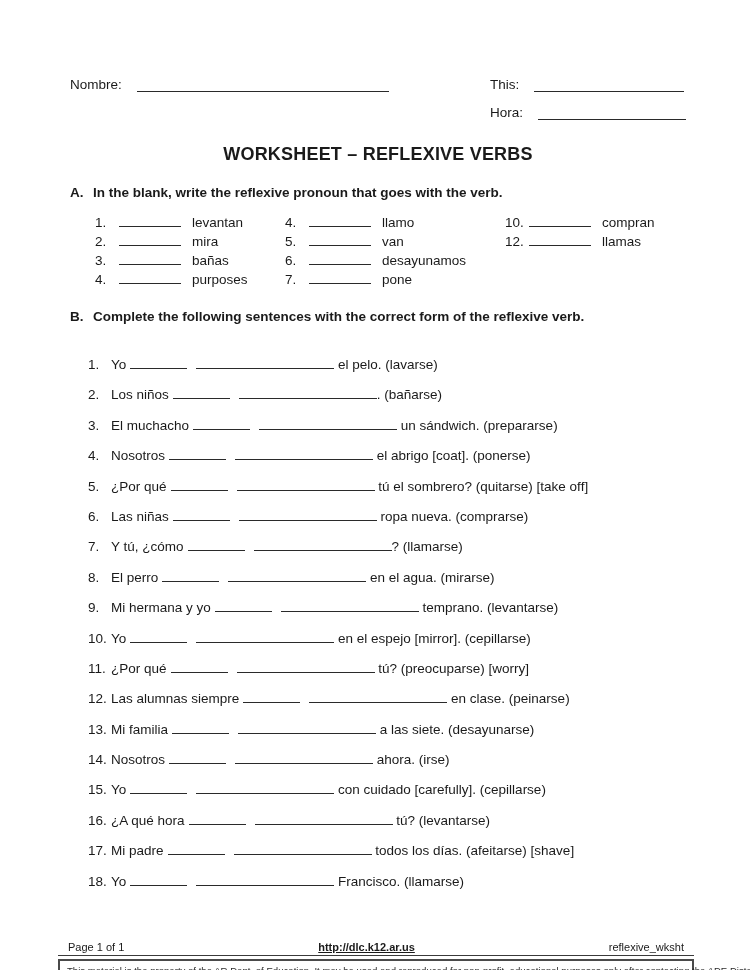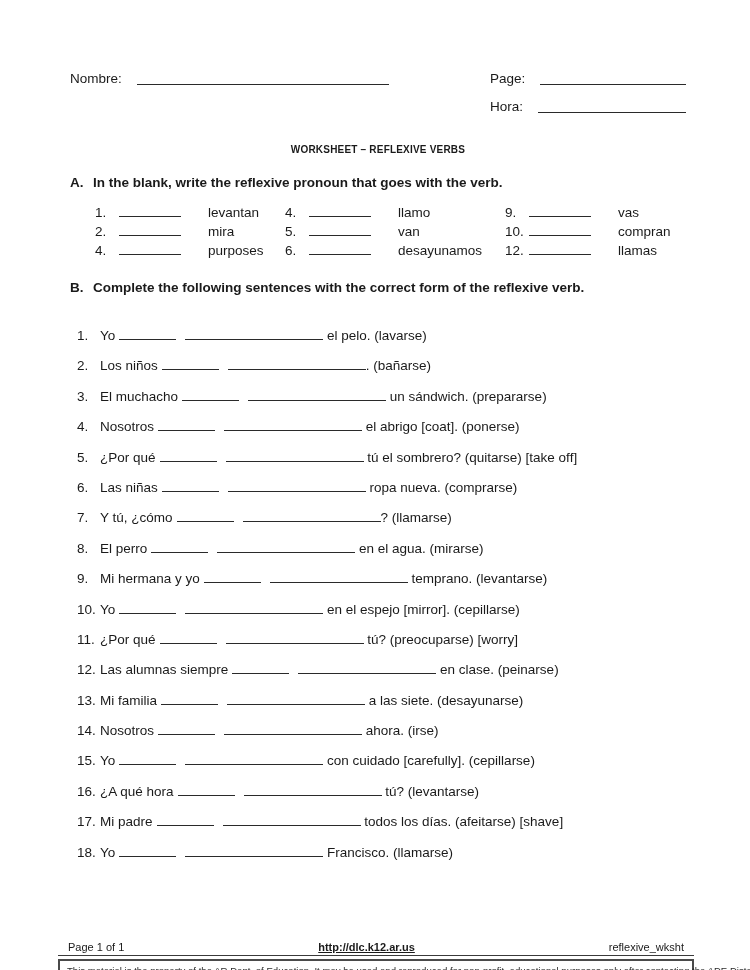--- a/index.html
+++ b/index.html
@@ -10,42 +10,42 @@
     font-family:"Liberation Sans","DejaVu Sans",sans-serif;
     color:#1a1a1a;
     font-size:13.5px;
     overflow:hidden;
     box-sizing:border-box;
   }
   .content{padding:64px 64px 0 70px;box-sizing:border-box;}
   
   .hdr{display:flex;justify-content:space-between;}
   .hdr-col{display:flex;flex-direction:column;}
-  .hdr-row{display:flex;align-items:center;height:28px;gap:9px;}
+  .hdr-row{display:flex;align-items:flex-end;height:28px;gap:9px;}
   .hdr-row .lbl{white-space:nowrap;padding-right:6px;}
   .blank{display:inline-block;border-bottom:1px solid #2a2a2a;height:13px;vertical-align:baseline;}
   .bl-left{width:252px;}
   .bl-right{width:150px;}
   .hdr-col.right{width:196px;}
   
-  .title{text-align:center;font-weight:bold;font-size:10px;margin-top:24px;letter-spacing:.2px;}
+  .title{text-align:center;font-weight:bold;font-size:18px;margin-top:24px;letter-spacing:.2px;}
   
   .sec-head{display:flex;font-weight:bold;margin-top:20px;}
   .sec-label{min-width:23px;}
   
   .a-grid{display:flex;margin-left:25px;margin-top:13px;}
   .a-col1{width:190px;}
   .a-col2{width:220px;}
   .a-col3{width:180px;}
   .a-item{height:19px;line-height:19px;white-space:nowrap;}
   .a-num{display:inline-block;min-width:24px;}
   .a-blank{width:62px;margin-right:2px;}
-  .a-verb{margin-left:25px;text-align:right;}
+  .a-verb{margin-left:9px;text-align:right;}
   
-  .b-list{margin-top:31px;margin-left:7px;}
+  .b-list{margin-top:31px;margin-left:18px;}
   .b-item{height:17px;margin-bottom:13.4px;white-space:nowrap;}
   .b-num{display:inline-block;min-width:23px;}
   .b-blank1{width:57px;margin-left:4px;}
   .b-blank2{width:138px;margin-left:9px;}
   
   .footer{position:absolute;left:58px;right:56px;top:941px;}
   .footer-row{display:flex;justify-content:space-between;align-items:flex-end;font-size:11px;border-bottom:1px solid #3a3a3a;padding:0 10px 2px 10px;}
   .footer-url{font-weight:bold;text-decoration:underline;}
   .disclaimer{border:2px solid #4a4a4a;margin-top:3px;padding:4px 7px;font-size:9.6px;color:#2b2b2b;white-space:nowrap;}
 </style>
@@ -57,50 +57,51 @@
 
     <div class="hdr">
       <div class="hdr-col">
         <div class="hdr-row">
           <span class="lbl">Nombre:</span>
           <span class="blank bl-left"></span>
         </div>
       </div>
       <div class="hdr-col right">
         <div class="hdr-row">
-          <span class="lbl">Page:</span>
+          <span class="lbl">This:</span>
           <span class="blank bl-right"></span>
         </div>
         <div class="hdr-row">
           <span class="lbl">Hora:</span>
           <span class="blank bl-right"></span>
         </div>
       </div>
     </div>
 
     <div class="title">WORKSHEET – REFLEXIVE VERBS</div>
 
     <div class="sec-head">
       <span class="sec-label">A.</span>
       <span>In the blank, write the reflexive pronoun that goes with the verb.</span>
     </div>
 
     <div class="a-grid">
       <div class="a-col1">
         <div class="a-item"><span class="a-num">1.</span><span class="blank a-blank"></span><span class="a-verb">levantan</span></div>
         <div class="a-item"><span class="a-num">2.</span><span class="blank a-blank"></span><span class="a-verb">mira</span></div>
+        <div class="a-item"><span class="a-num">3.</span><span class="blank a-blank"></span><span class="a-verb">bañas</span></div>
         <div class="a-item"><span class="a-num">4.</span><span class="blank a-blank"></span><span class="a-verb">purposes</span></div>
       </div>
       <div class="a-col2">
         <div class="a-item"><span class="a-num">4.</span><span class="blank a-blank"></span><span class="a-verb">llamo</span></div>
         <div class="a-item"><span class="a-num">5.</span><span class="blank a-blank"></span><span class="a-verb">van</span></div>
         <div class="a-item"><span class="a-num">6.</span><span class="blank a-blank"></span><span class="a-verb">desayunamos</span></div>
+        <div class="a-item"><span class="a-num">7.</span><span class="blank a-blank"></span><span class="a-verb">pone</span></div>
       </div>
       <div class="a-col3">
-        <div class="a-item"><span class="a-num">9.</span><span class="blank a-blank"></span><span class="a-verb">vas</span></div>
         <div class="a-item"><span class="a-num">10.</span><span class="blank a-blank"></span><span class="a-verb">compran</span></div>
         <div class="a-item"><span class="a-num">12.</span><span class="blank a-blank"></span><span class="a-verb">llamas</span></div>
       </div>
     </div>
 
     <div class="sec-head">
       <span class="sec-label">B.</span>
       <span>Complete the following sentences with the correct form of the reflexive verb.</span>
     </div>
 

